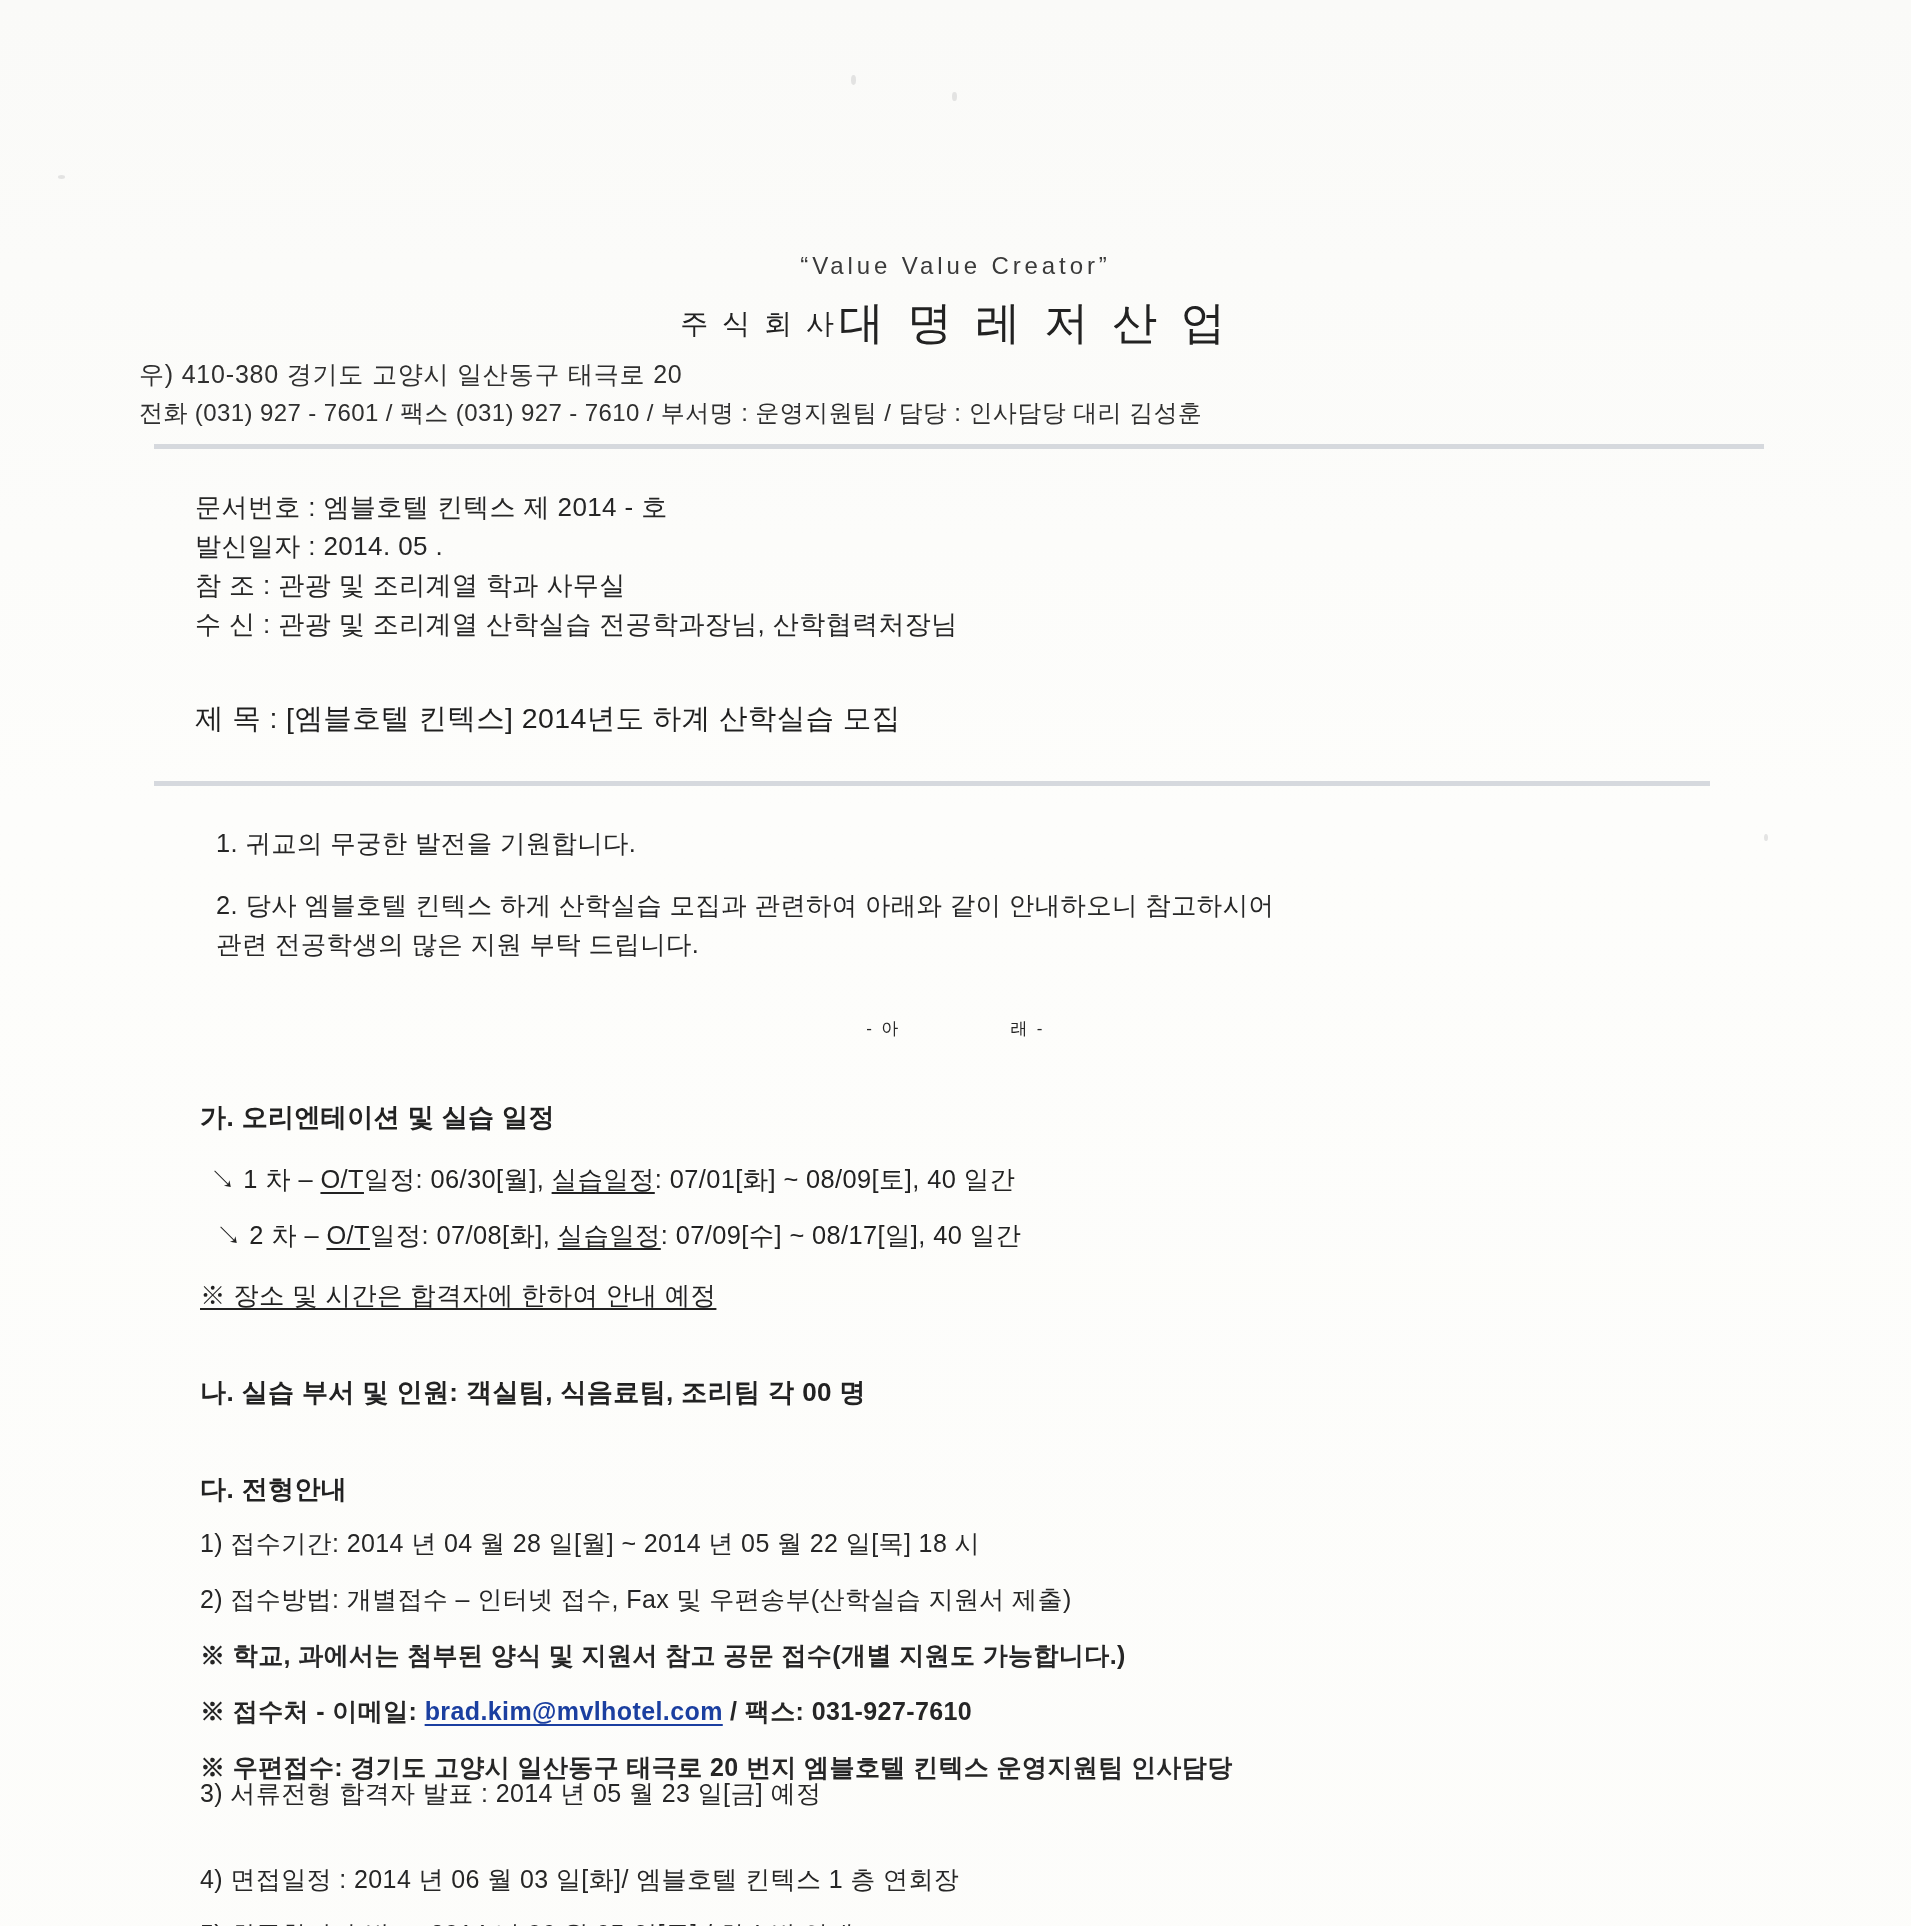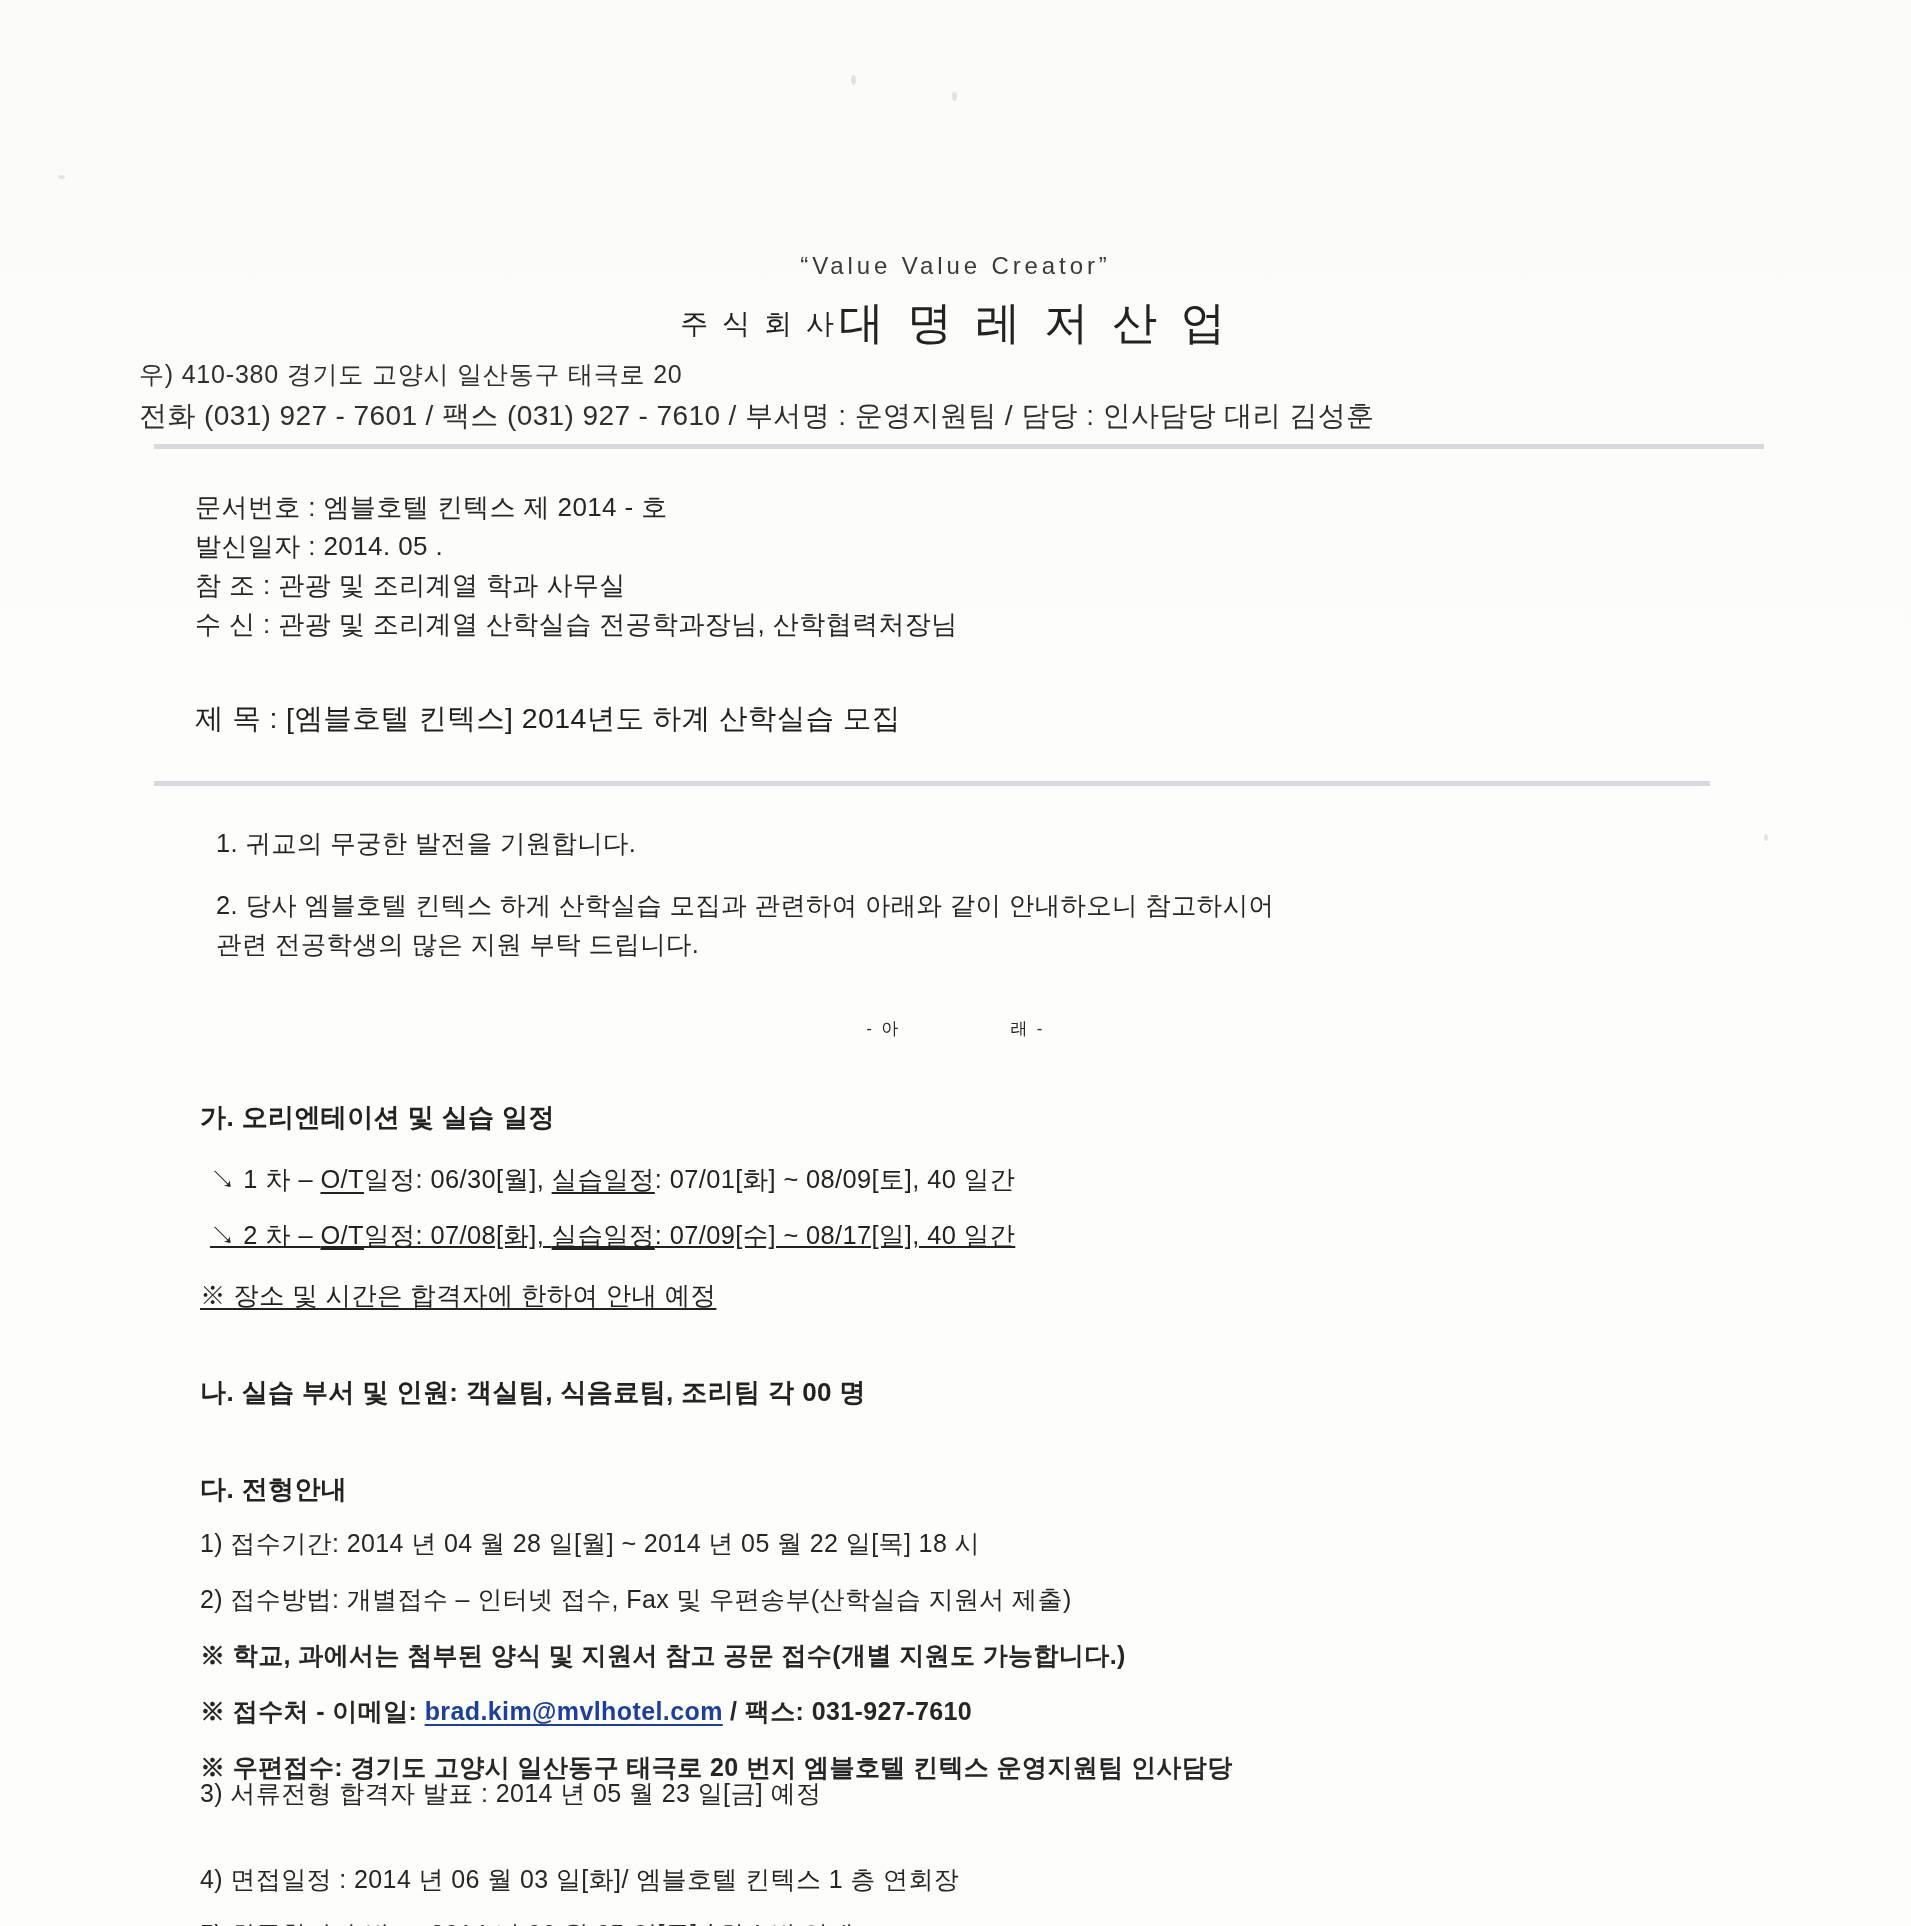--- a/index.html
+++ b/index.html
@@ -66,21 +66,21 @@
     left: 139px;
     top: 358px;
     font-size: 25px;
     letter-spacing: 0.8px;
     color: #2f2f2f;
   }
   .addr2 {
     position: absolute;
     left: 139px;
     top: 397px;
-    font-size: 28px;
+    font-size: 24px;
     letter-spacing: 0.4px;
     color: #2f2f2f;
   }
   .rule {
     position: absolute;
     height: 5.4px;
     background: #cfd2d8;
     opacity: .85;
   }
   .rule.top { left: 154px; top: 444px; width: 1610px; }
@@ -130,21 +130,21 @@
   .arae .sp { display:inline-block; width: 96px; }
 
   .sec {
     position: absolute;
     font-size: 26px;
     letter-spacing: 0.4px;
     color: #222;
   }
   .sec-a { left: 200px; top: 1100px; font-weight: 600; }
   .li1 { left: 210px; top: 1163px; font-size: 25.4px; }
-  .li2 { left: 210px; top: 1219px; font-size: 25.4px; text-decoration: underline; }
+  .li2 { left: 216px; top: 1219px; font-size: 25.4px; }
   .note1 { left: 200px; top: 1279px; font-size: 25.4px; }
   .u { text-decoration: underline; text-underline-offset: 3.9px; }
 
   .sec-b { left: 200px; top: 1375px; font-weight: 600; }
   .sec-c { left: 200px; top: 1472px; font-weight: 600; }
 
   .row { position: absolute; font-size: 25px; letter-spacing: 0.4px; color: #262626; }
   .r1 { left: 200px; top: 1527px; }
   .r2 { left: 200px; top: 1583px; }
   .r3 { left: 200px; top: 1639px; font-weight: 600; }

